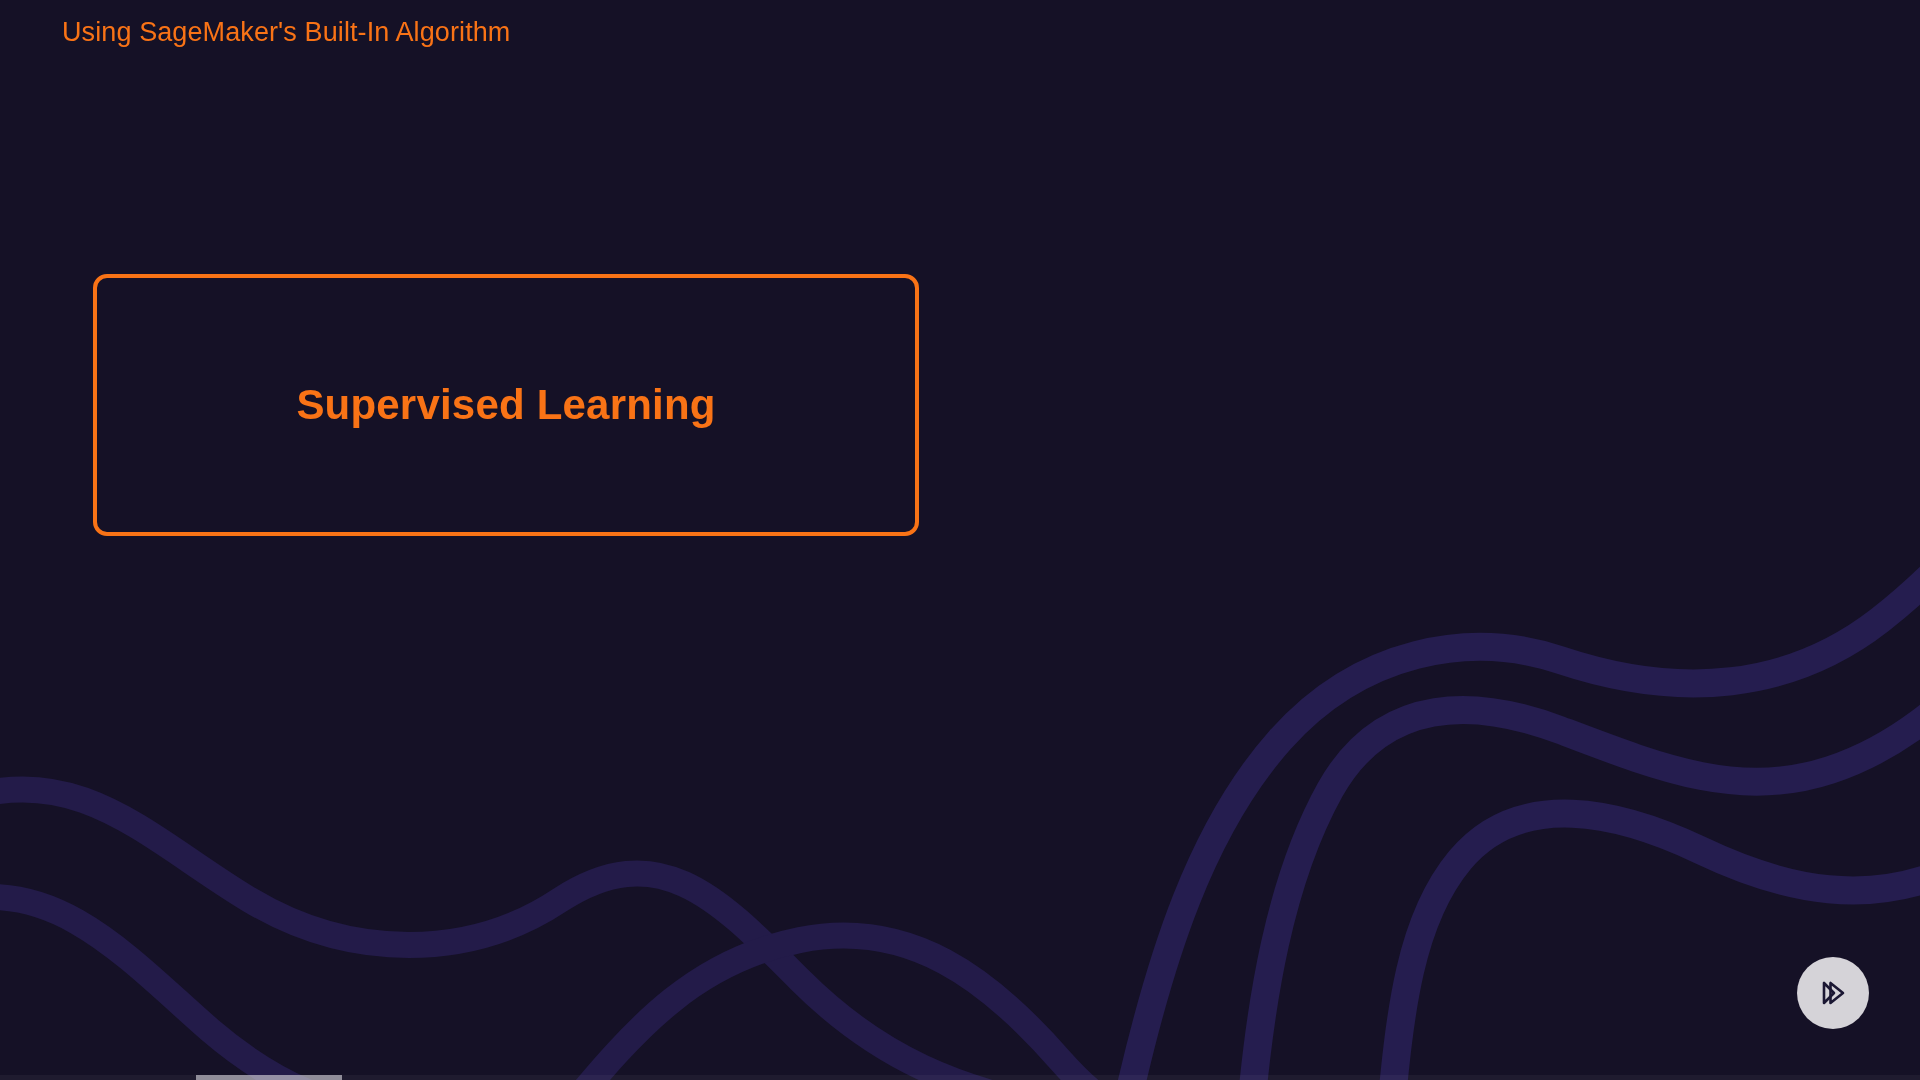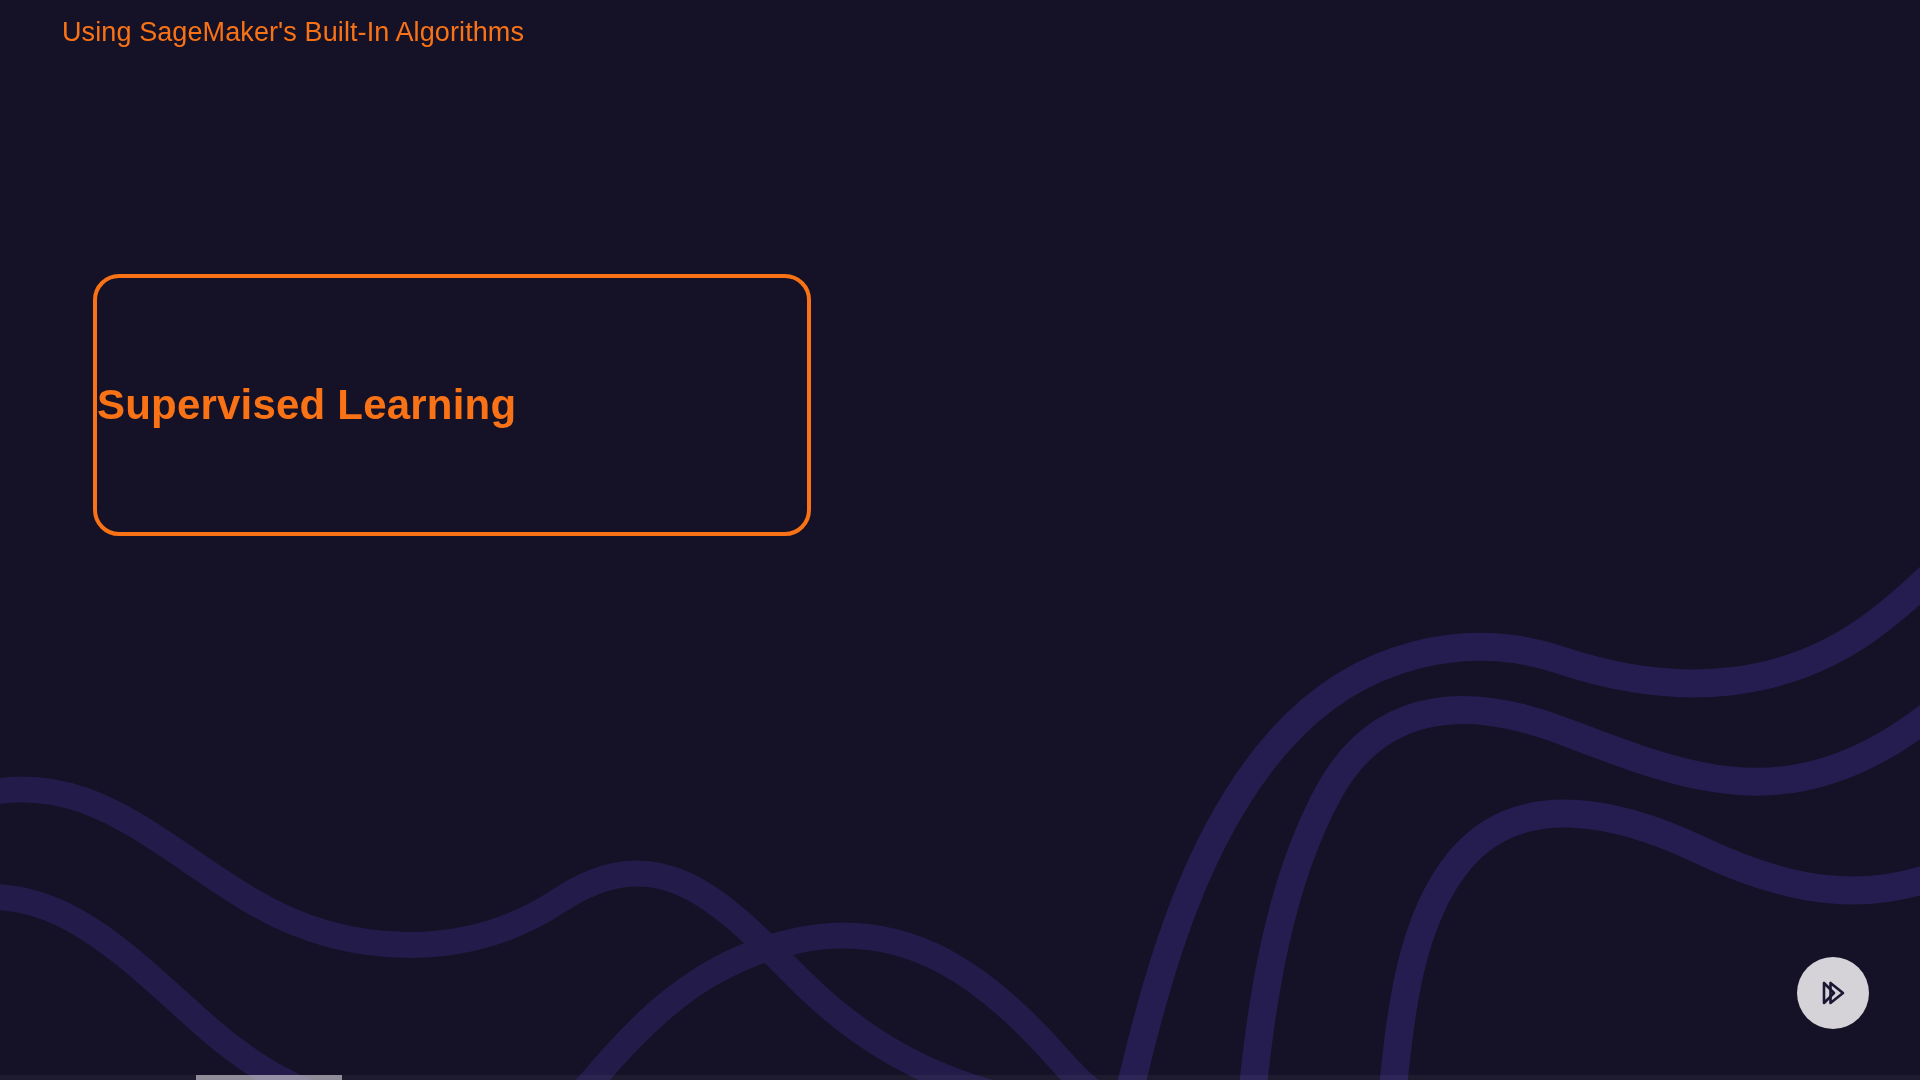--- a/index.html
+++ b/index.html
@@ -58,29 +58,29 @@
     color: #f4f2f7;
     font-weight: 400;
     white-space: nowrap;
   }
 
   
   #concept-box {
     position: absolute;
     left: 93px;
     top: 274px;
-    width: 718px;
+    width: 826px;
     height: 262px;
     box-sizing: border-box;
     border: 4px solid #f97316;
-    border-radius: 26px;
+    border-radius: 14px;
     background: transparent;
     display: flex;
     align-items: center;
-    justify-content: flex-start;
+    justify-content: center;
     z-index: 2;
   }
   #concept-box-label {
     font-size: 42px;
     font-weight: 700;
     letter-spacing: 0.2px;
     color: #f97316;
     white-space: nowrap;
   }
 
@@ -140,21 +140,21 @@
       <path d="M 1250 1120 C 1260 1000 1280 880 1330 790 C 1385 692 1480 700 1560 730
                C 1660 768 1740 800 1830 770 C 1900 747 1950 700 1990 660"></path>
       <path d="M 1390 1120 C 1400 1010 1410 920 1460 860 C 1520 788 1620 812 1700 850
                C 1790 893 1870 905 1950 870"></path>
       <path d="M 1130 1090 C 1160 960 1200 830 1280 740 C 1360 650 1470 630 1560 660
                C 1680 700 1790 690 1880 620 C 1930 581 1960 545 1985 520"></path>
     </g>
   </svg>
 
   <div id="header">
-    <div id="eyebrow">Using SageMaker's Built-In Algorithms</div>
+    <div id="eyebrow">Using SageMaker's Built-In Algorithm</div>
   </div>
 
   <div id="concept-box">
     <span id="concept-box-label">Supervised Learning</span>
   </div>
 
   <button id="media-button" aria-label="Next">
     <span>
       <svg width="40" height="40" viewBox="0 0 40 40" aria-hidden="true">
         <path d="M 11 10 L 11 30 L 21 20 Z" fill="none" stroke="#1b1733" stroke-width="2.6" stroke-linejoin="round" stroke-linecap="round"></path>

